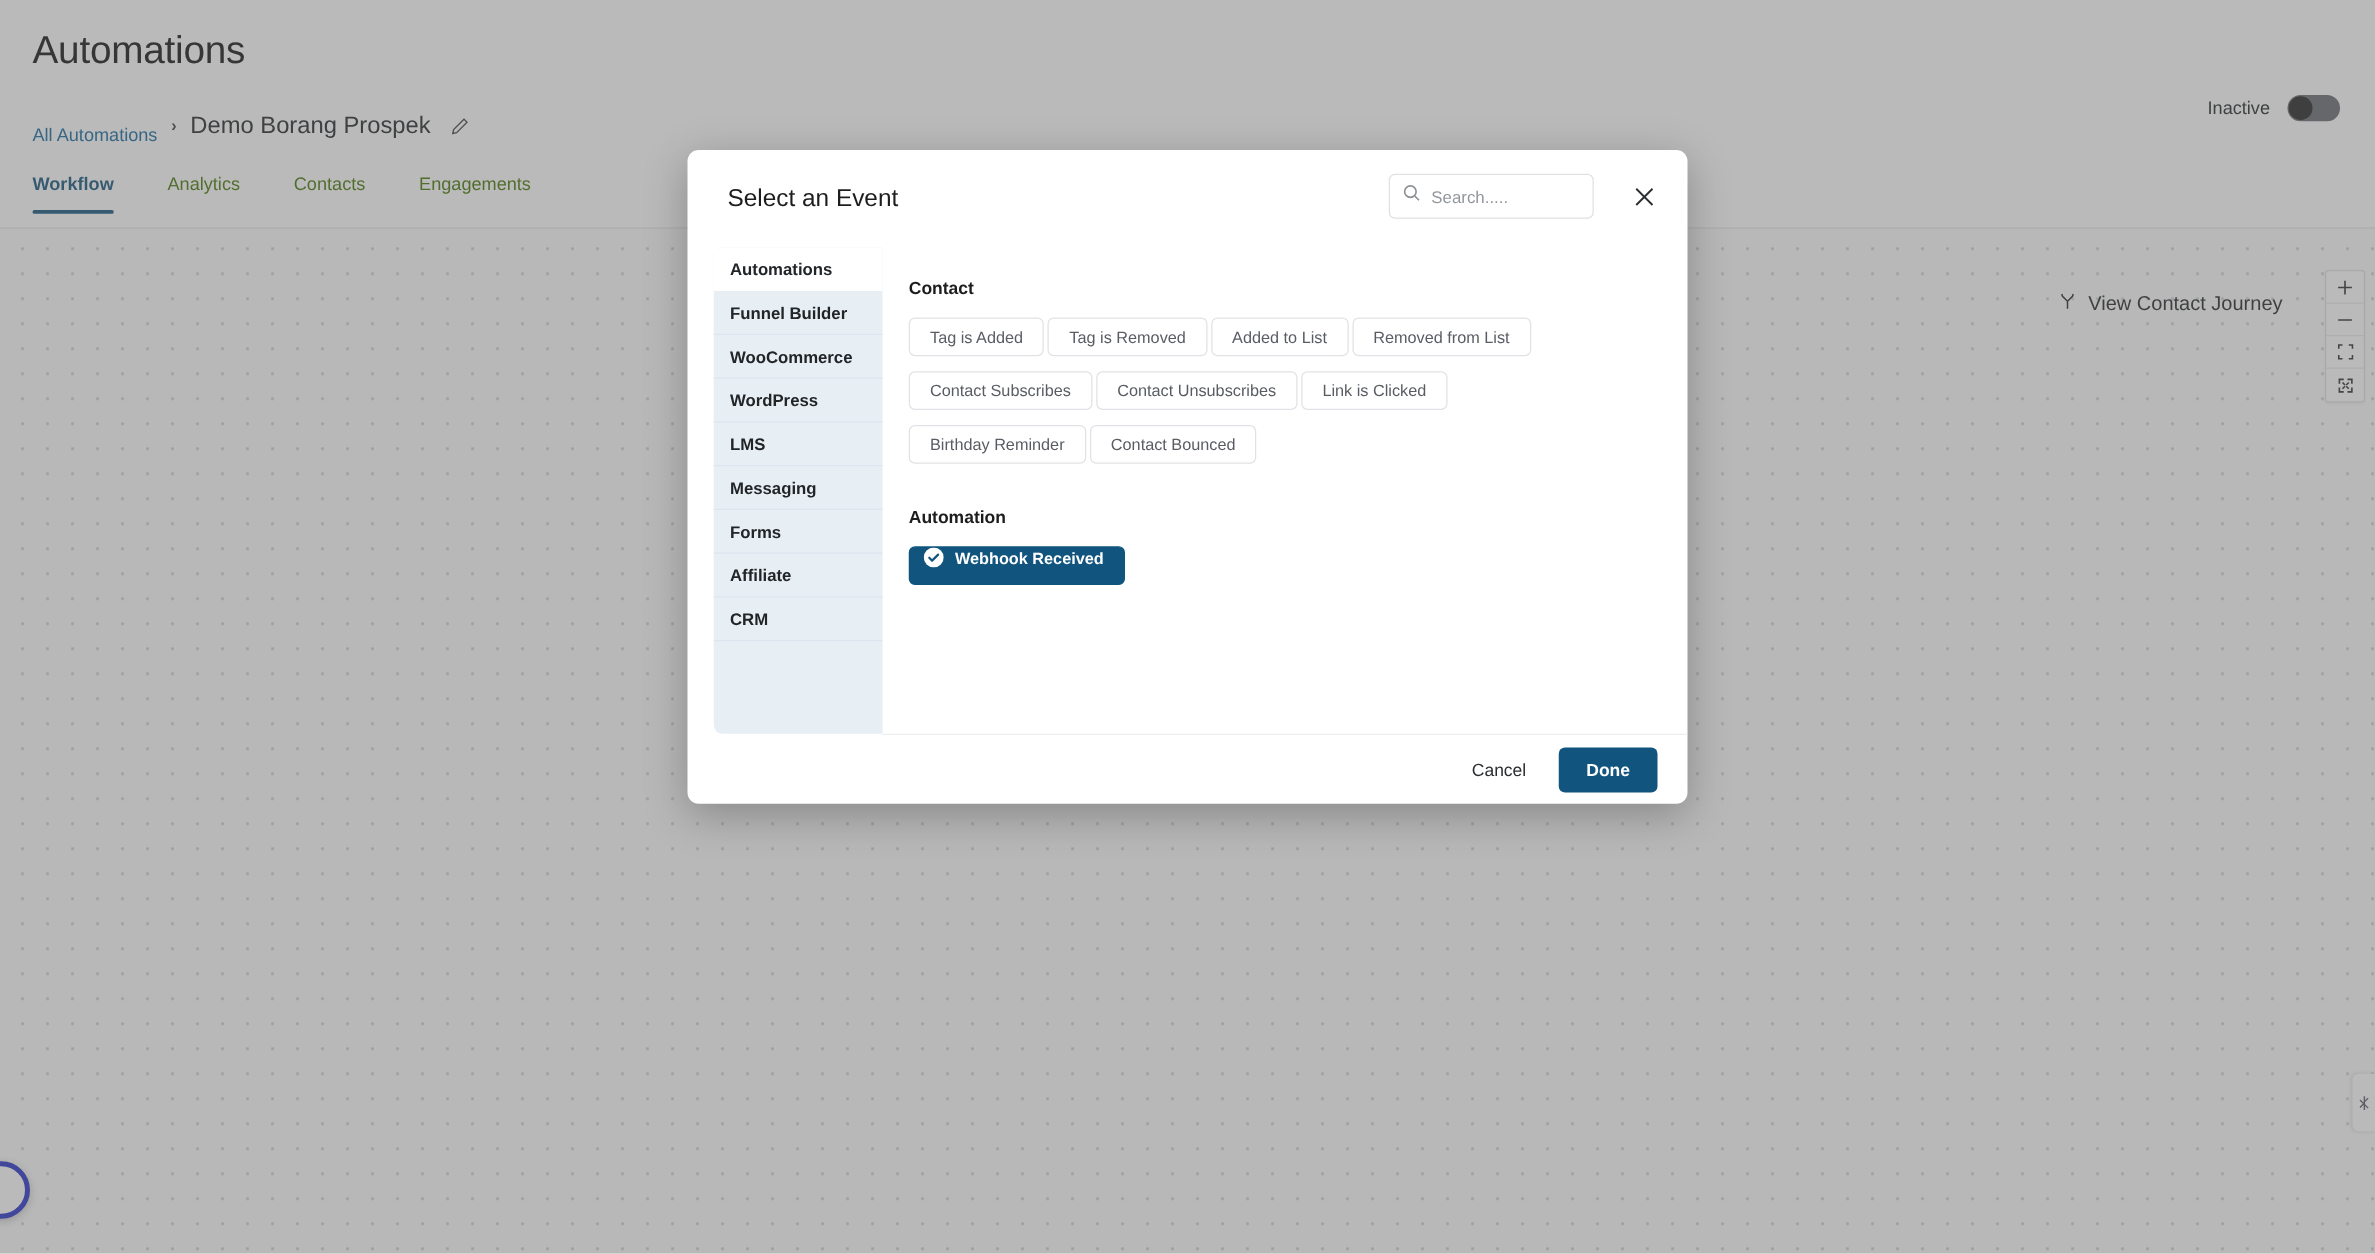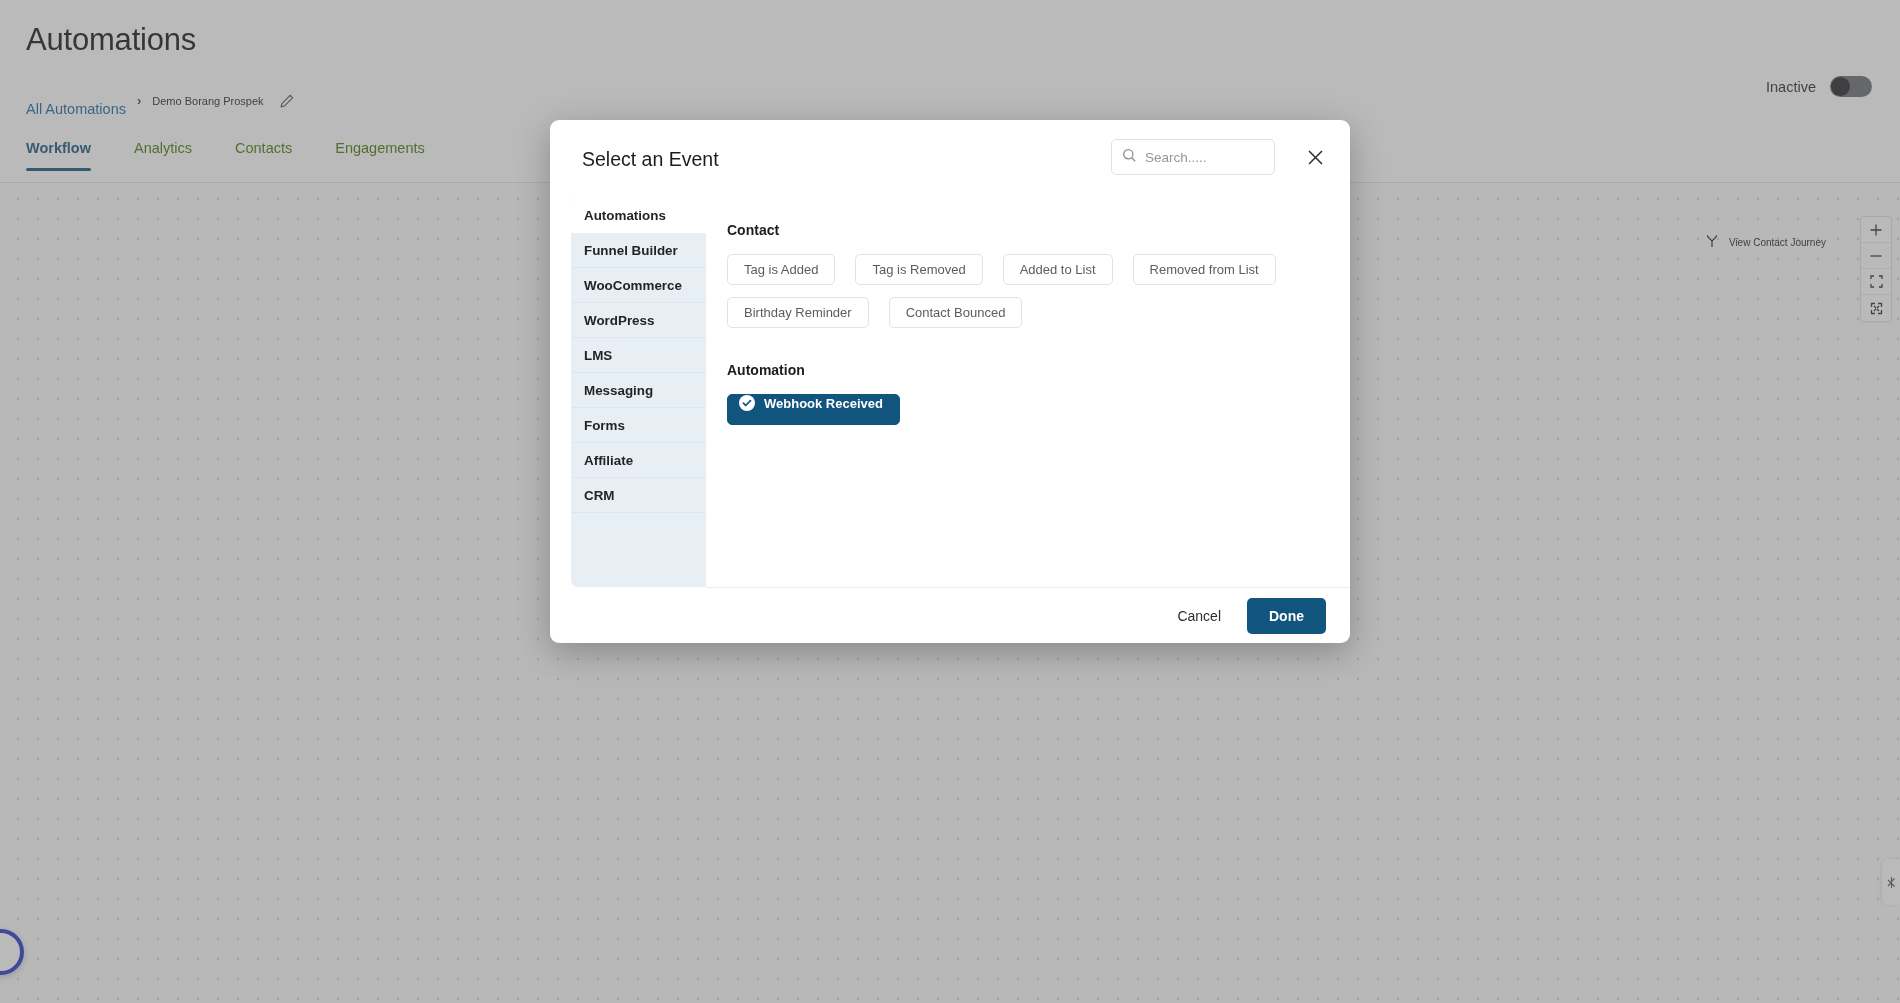--- a/index.html
+++ b/index.html
@@ -14,21 +14,21 @@
 
   
   .page-header { position: absolute; top: 0; left: 0; width: 1900px; height: 182px; background: #ffffff; }
   .page-title {
     position: absolute; left: 26px; top: 22px;
     font-size: 31px; font-weight: 400; color: #1d1d1f; letter-spacing: -0.2px;
   }
   .breadcrumb { position: absolute; left: 26px; top: 84px; display: flex; align-items: center; gap: 11px; }
   .crumb-link { font-size: 14.5px; color: #1d6fa3; cursor: pointer; margin-top: 17px; }
   .crumb-sep { font-size: 13px; color: #44474a; font-weight: 700; }
-  .crumb-current { font-size: 11px; color: #2b2e31; }
+  .crumb-current { font-size: 19px; color: #2b2e31; }
   .crumb-edit { width: 17px; height: 17px; display: inline-flex; align-items: center; justify-content: center; cursor: pointer; margin-left: 4px; }
 
   .status-area { position: absolute; right: 28px; top: 76px; display: flex; align-items: center; gap: 14px; }
   .status-label { font-size: 14.5px; color: #2b2e31; }
   .toggle {
     width: 42px; height: 21px; border-radius: 11px; background: #6d7177;
     position: relative; cursor: pointer;
   }
   .toggle .knob {
     position: absolute; left: 1px; top: 1px; width: 19px; height: 19px;
@@ -50,21 +50,21 @@
   
   .canvas {
     position: absolute; left: 0; top: 183px; width: 1900px; height: 820px;
     background-color: #fbfbfb;
     background-image: radial-gradient(circle, #d2d4d6 1.1px, transparent 1.2px);
     background-size: 20px 20px;
     background-position: 8px 6px;
   }
   .journey-btn {
     position: absolute; right: 74px; top: 50px; display: flex; align-items: center; gap: 9px;
-    font-size: 10px; color: #2b2e31; cursor: pointer;
+    font-size: 16px; color: #2b2e31; cursor: pointer;
   }
   .zoom-controls {
     position: absolute; right: 8px; top: 33px; width: 32px;
     background: #ffffff; border: 1px solid #e0e2e4; border-radius: 3px;
     display: flex; flex-direction: column; box-shadow: 0 1px 2px rgba(0,0,0,.05);
   }
   .zoom-btn {
     height: 26px; display: flex; align-items: center; justify-content: center;
     border-bottom: 1px solid #e8eaec; cursor: pointer; color: #33363a;
   }
@@ -119,21 +119,21 @@
   .cat-item {
     height: 35px; display: flex; align-items: center; padding-left: 13px;
     font-size: 13.4px; color: #222528; font-weight: 700; cursor: pointer;
     border-bottom: 1px solid #dde6ee;
   }
   .cat-item.active { background: #ffffff; border-radius: 7px 0 0 0; border-bottom-color: #ffffff; }
   .cat-filler { flex: 1; border-radius: 0 0 0 7px; }
 
   .panel { flex: 1; padding: 24px 0 0 21px; overflow: hidden; }
   .group-title { font-size: 14px; font-weight: 700; color: #1d1d1f; margin-bottom: 16px; }
-  .chip-row { display: flex; flex-wrap: wrap; gap: 20px; margin-bottom: 12px; }
+  .chip-row { display: flex; flex-wrap: wrap; gap: 3px; margin-bottom: 12px; }
   .chip {
     border: 1px solid #e0e2e5; border-radius: 5px; background: #fff;
     height: 31px; padding: 0 16px; display: inline-flex; align-items: center;
     font-size: 13px; color: #595d63; cursor: pointer; white-space: nowrap;
   }
   .chip.selected {
     background: #11557f; border-color: #11557f; color: #ffffff; font-weight: 700;
     padding: 0 16px 13px 11px; gap: 9px;
   }
   .chip .check { width: 16px; height: 16px; display: inline-flex; }
@@ -271,20 +271,25 @@
         <div class="panel">
 
           <div class="group-title">Contact</div>
           <div class="chip-row">
             <div class="chip">Tag is Added</div>
             <div class="chip">Tag is Removed</div>
             <div class="chip">Added to List</div>
             <div class="chip">Removed from List</div>
           </div>
           <div class="chip-row">
+            <div class="chip">Contact Subscribes</div>
+            <div class="chip">Contact Unsubscribes</div>
+            <div class="chip">Link is Clicked</div>
+          </div>
+          <div class="chip-row">
             <div class="chip">Birthday Reminder</div>
             <div class="chip">Contact Bounced</div>
           </div>
 
           <div class="group-gap"></div>
 
           <div class="group-title">Automation</div>
           <div class="chip-row">
             <div class="chip selected">
               <span class="check">

